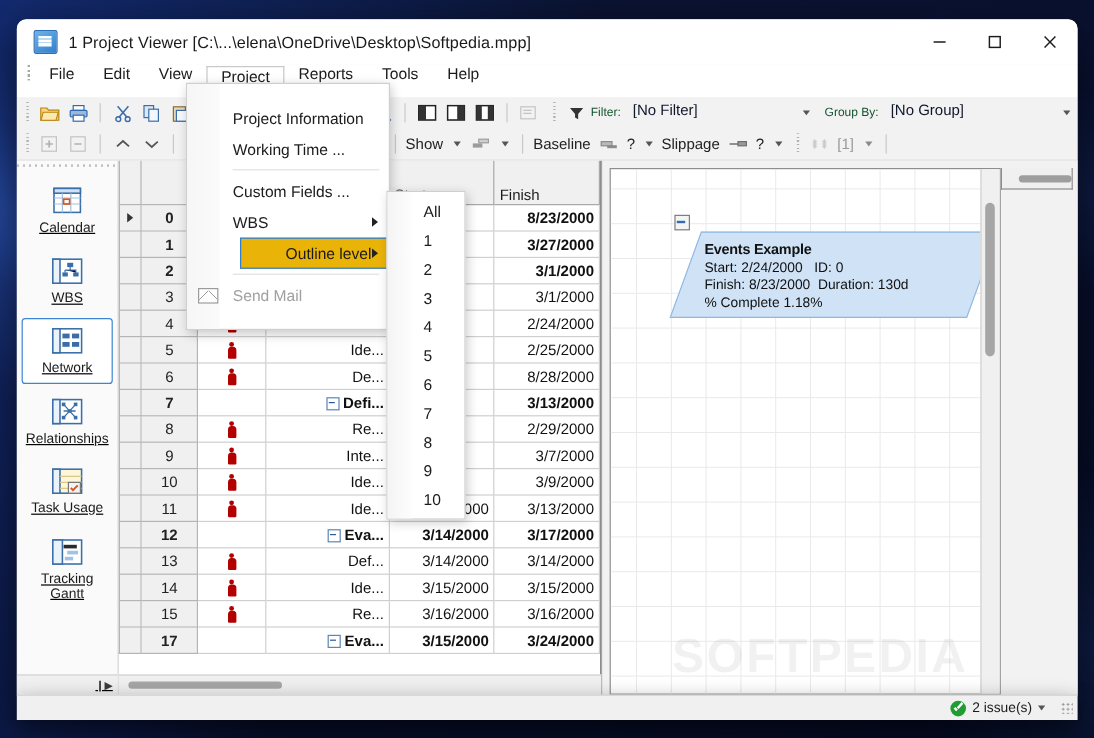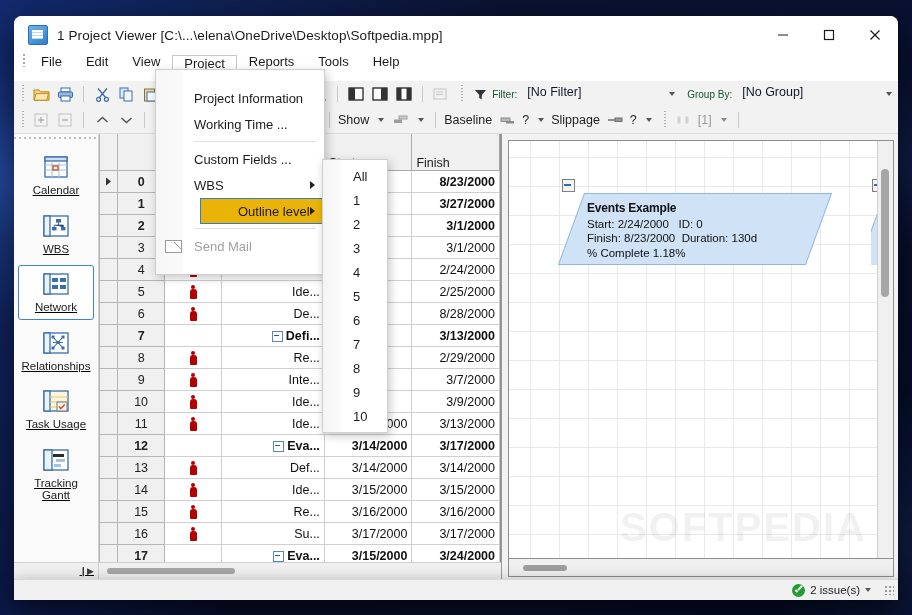--- a/index.html
+++ b/index.html
@@ -118,21 +118,21 @@
   .exp:before{content:"";position:absolute;left:1px;top:3px;width:5px;height:1px;background:#2c5c93;}
   .person{display:inline-block;width:7px;height:14px;position:relative;vertical-align:middle;}
   .person:before{content:"";position:absolute;left:1.5px;top:0;width:4px;height:4px;border-radius:50%;background:#b30000;}
   .person:after{content:"";position:absolute;left:0;top:4px;width:7px;height:10px;background:#b30000;
     border-radius:3px 3px 1px 1px;}
   .gp-scroll{height:16px;flex:0 0 auto;background:#f0f0f0;border-top:1px solid #cfcfcf;
     display:flex;align-items:center;padding:0 2px;}
   .gp-thumb{height:6px;width:128px;background:#a6a6a6;border-radius:3px;margin-left:6px;}
 
   
-  .netpane{flex:1 1 auto;display:flex;flex-direction:column;min-width:0;background:#f2f2f2;padding:6px 4px 0 6px;box-sizing:border-box;}
+  .netpane{flex:1 1 auto;display:flex;flex-direction:row;min-width:0;background:#f2f2f2;padding:6px 4px 0 6px;box-sizing:border-box;}
   .net-frame{flex:1 1 auto;border:1px solid #8d8d8d;background:#fff;display:flex;min-height:0;}
   .net-canvas{flex:1 1 auto;position:relative;overflow:hidden;
     background-image:linear-gradient(#e9e9e9 1px,transparent 1px),linear-gradient(90deg,#e9e9e9 1px,transparent 1px);
     background-size:29px 29px;background-position:-8px 16px;}
   .node{position:absolute;}
   .node-shape{background:#cfe2f6;border:1px solid #8fb8e0;
     transform:skewX(-20deg);position:absolute;inset:0;}
   .node-body{position:relative;padding:8px 10px 8px 16px;font-size:11.5px;color:#111;line-height:14.5px;white-space:nowrap;}
   .node-title{font-weight:bold;font-size:12px;letter-spacing:-.2px;margin-bottom:1px;}
   .collapse{position:absolute;width:11px;height:11px;border:1px solid #7f7f7f;background:#f4f4f4;}
@@ -695,28 +695,20 @@
                 <td class="c-start">3/15/2000</td>
                 <td class="c-finish">3/15/2000</td>
               </tr>
               <tr>
                 <td class="c-arrow"></td>
                 <td class="c-id">15</td>
                 <td class="c-ind"><span class="person"></span></td>
                 <td class="c-name"><span>Re...</span></td>
                 <td class="c-start">3/16/2000</td>
                 <td class="c-finish">3/16/2000</td>
-              </tr>
-              <tr>
-                <td class="c-arrow"></td>
-                <td class="c-id">16</td>
-                <td class="c-ind"><span class="person"></span></td>
-                <td class="c-name"><span>Su...</span></td>
-                <td class="c-start">3/17/2000</td>
-                <td class="c-finish">3/17/2000</td>
               </tr>
               <tr class="sumrow">
                 <td class="c-arrow"></td>
                 <td class="c-id">17</td>
                 <td class="c-ind"></td>
                 <td class="c-name"><span class="exp"></span><span>Eva...</span></td>
                 <td class="c-start">3/15/2000</td>
                 <td class="c-finish">3/24/2000</td>
               </tr>
             </tbody>

